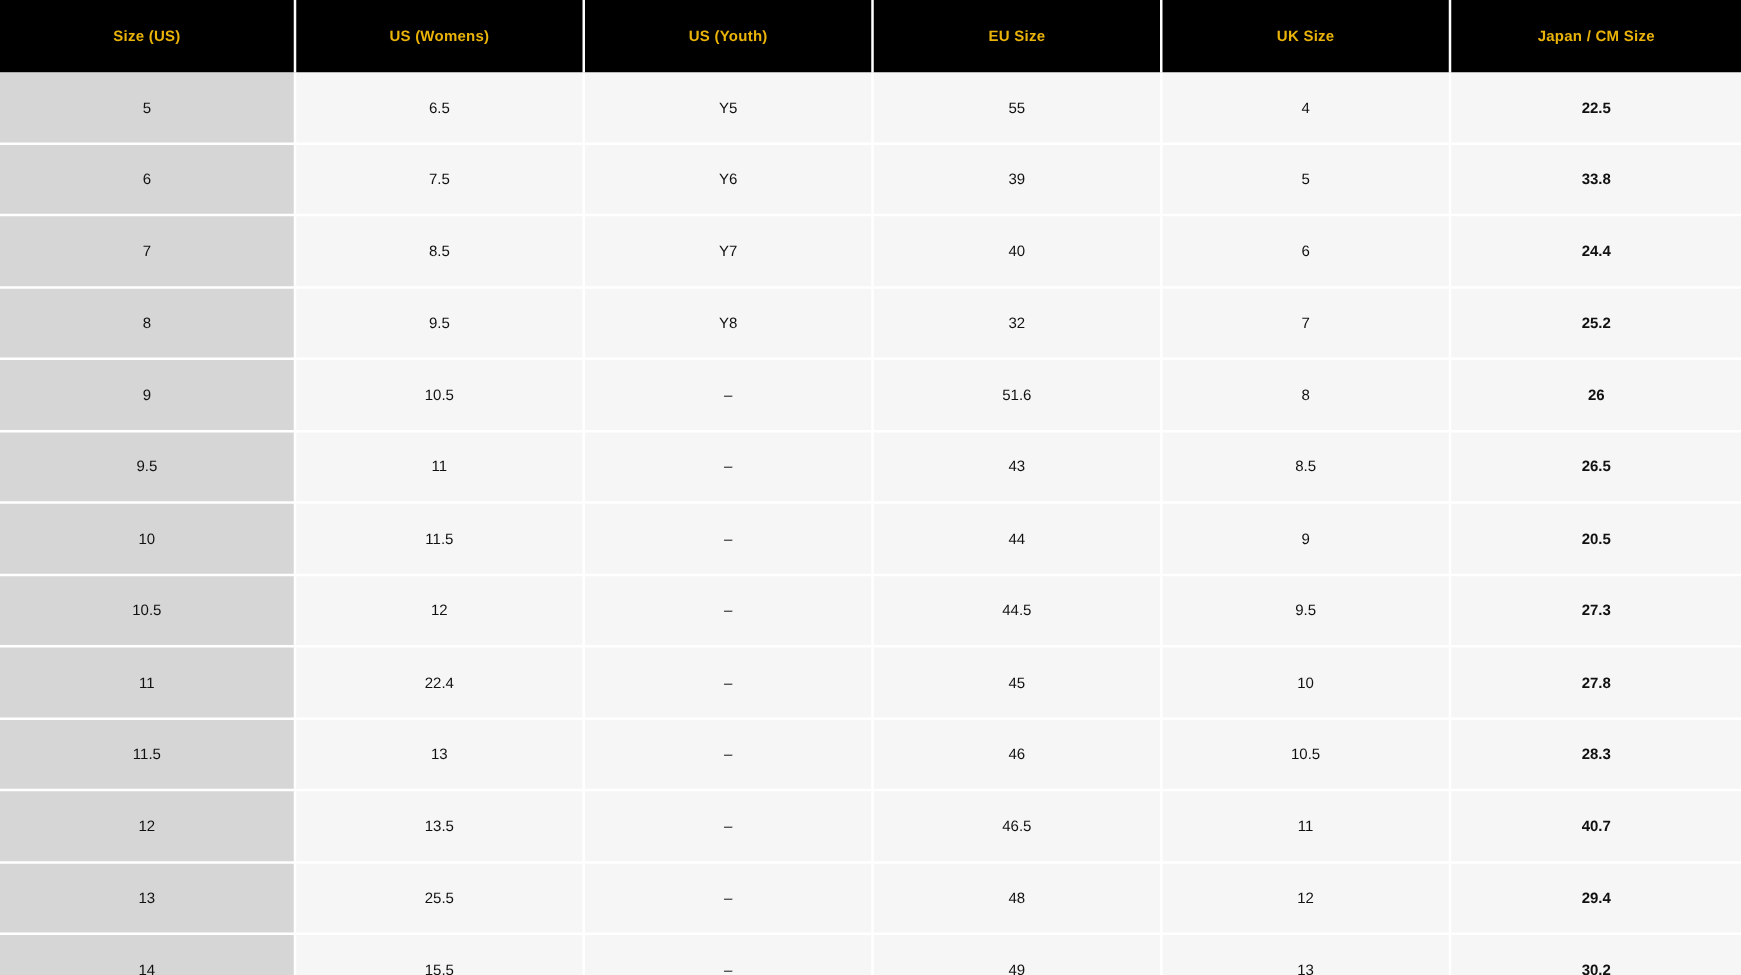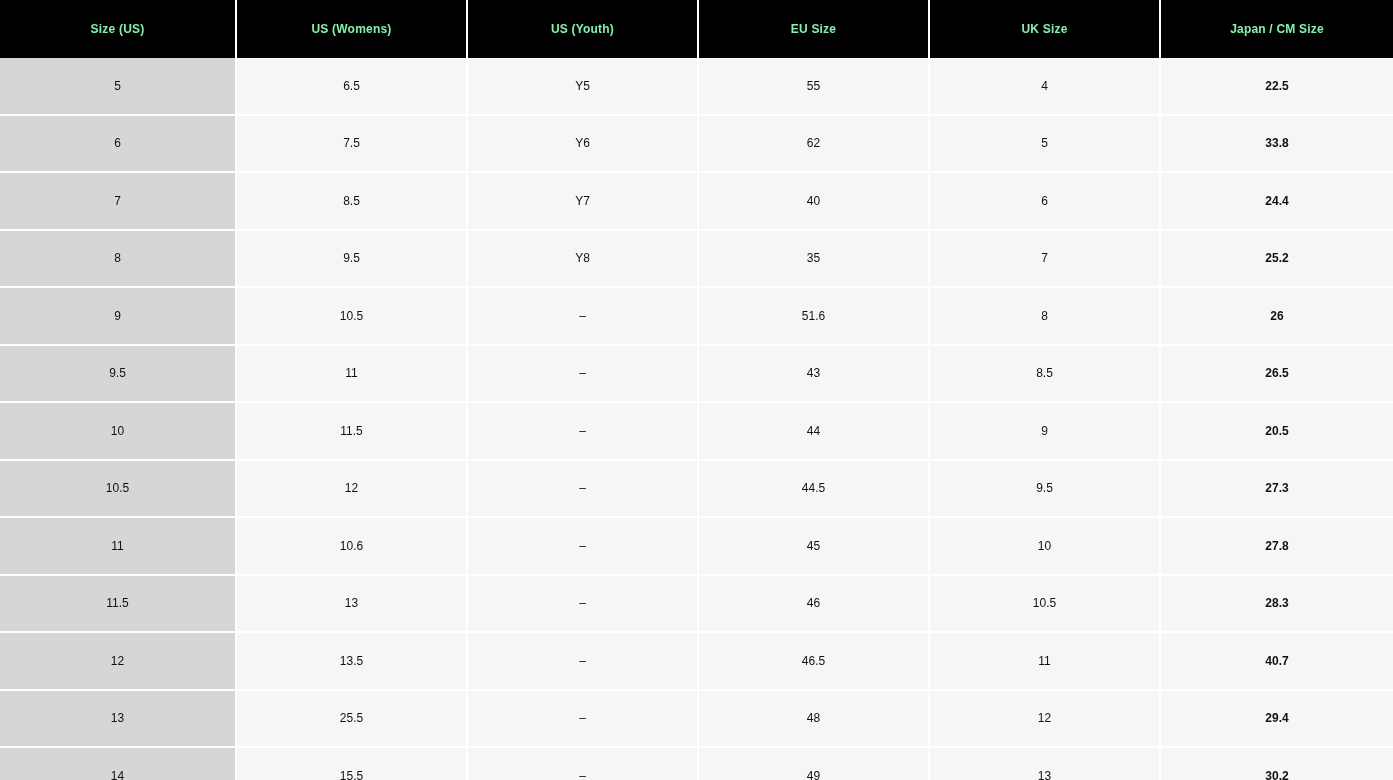--- a/index.html
+++ b/index.html
@@ -13,21 +13,21 @@
     font-family: "Liberation Sans", sans-serif;
     overflow: hidden;
   }
   .size-table {
     width: 1393px;
     border-collapse: collapse;
     table-layout: fixed;
   }
   .size-table th {
     background: #000000;
-    color: #86efac;
+    color: #eab308;
     font-size: 12px;
     font-weight: bold;
     letter-spacing: 0.2px;
     height: 58px;
     text-align: center;
     vertical-align: middle;
     border-right: 2px solid #ffffff;
     padding: 0;
   }
   .size-table th:last-child {
@@ -87,37 +87,37 @@
         <td>6.5</td>
         <td>Y5</td>
         <td>55</td>
         <td>4</td>
         <td>22.5</td>
       </tr>
       <tr>
         <td class="first-col">6</td>
         <td>7.5</td>
         <td>Y6</td>
-        <td>62</td>
+        <td>39</td>
         <td>5</td>
         <td>33.8</td>
       </tr>
       <tr>
         <td class="first-col">7</td>
         <td>8.5</td>
         <td>Y7</td>
         <td>40</td>
         <td>6</td>
         <td>24.4</td>
       </tr>
       <tr>
         <td class="first-col">8</td>
         <td>9.5</td>
         <td>Y8</td>
-        <td>35</td>
+        <td>32</td>
         <td>7</td>
         <td>25.2</td>
       </tr>
       <tr>
         <td class="first-col">9</td>
         <td>10.5</td>
         <td>–</td>
         <td>51.6</td>
         <td>8</td>
         <td>26</td>
@@ -141,21 +141,21 @@
       <tr>
         <td class="first-col">10.5</td>
         <td>12</td>
         <td>–</td>
         <td>44.5</td>
         <td>9.5</td>
         <td>27.3</td>
       </tr>
       <tr>
         <td class="first-col">11</td>
-        <td>10.6</td>
+        <td>22.4</td>
         <td>–</td>
         <td>45</td>
         <td>10</td>
         <td>27.8</td>
       </tr>
       <tr>
         <td class="first-col">11.5</td>
         <td>13</td>
         <td>–</td>
         <td>46</td>

